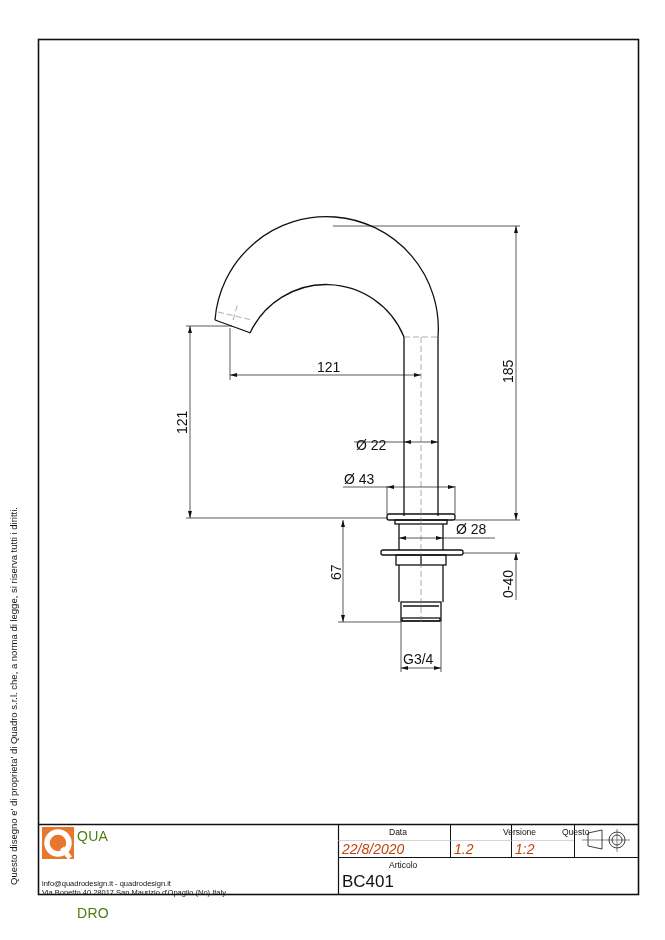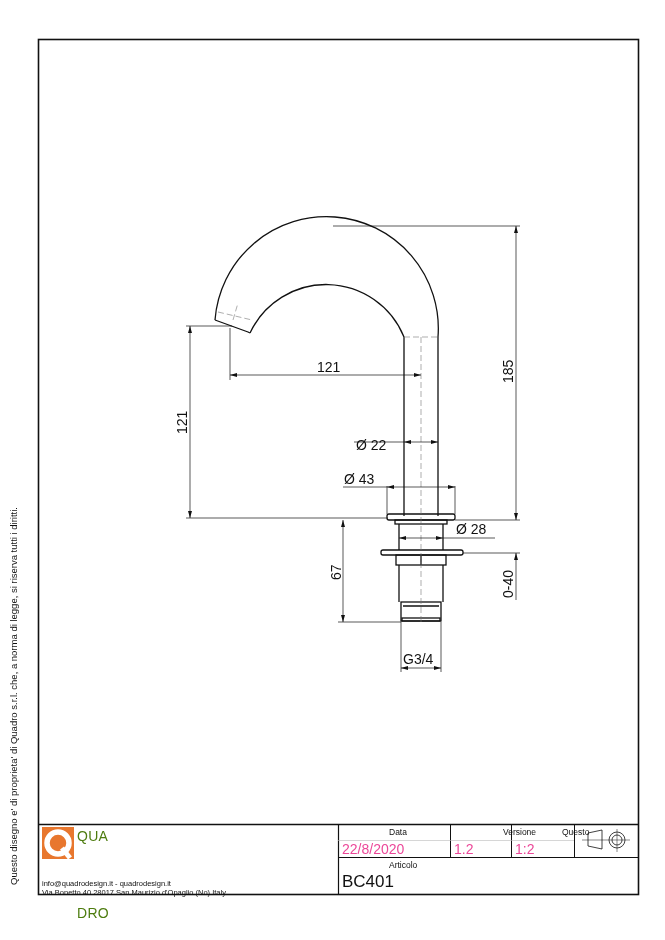--- a/index.html
+++ b/index.html
@@ -1,20 +1,20 @@
 <!DOCTYPE html>
 <html><head>
 <meta charset="utf-8">
 <style>
   html, body { margin: 0; padding: 0; background: #ffffff; }
   body { width: 665px; height: 940px; position: relative; overflow: hidden; font-family: "Liberation Sans", sans-serif; }
   #sheet { position: absolute; left: 0; top: 0; width: 665px; height: 940px; }
   .side-note { position: absolute; left: 8px; top: 885px; transform-origin: 0 0; transform: rotate(-90deg); font-size: 9.5px; color: #111; white-space: nowrap; }
   .tb-label { position: absolute; font-size: 8.5px; color: #111; padding-left: 47px; }
-  .tb-value { position: absolute; font-size: 14px; color: #ec4899; }
+  .tb-value { position: absolute; font-size: 14px; color: #c2410c; font-style: italic; }
   .tb-big { position: absolute; font-size: 17px; color: #111; }
   .addr { position: absolute; font-size: 7.5px; color: #111; white-space: nowrap; }
   .logo-text { position: absolute; font-size: 14px; color: #4d7c0f; line-height: 14px; letter-spacing: 0.3px; }
   .dim { position: absolute; font-size: 14px; color: #111; white-space: nowrap; }
   .dim-v { position: absolute; font-size: 14px; color: #111; white-space: nowrap; transform-origin: 0 0; transform: rotate(-90deg); }
 </style>
 </head>
 <body>
 
 <div id="sheet">

